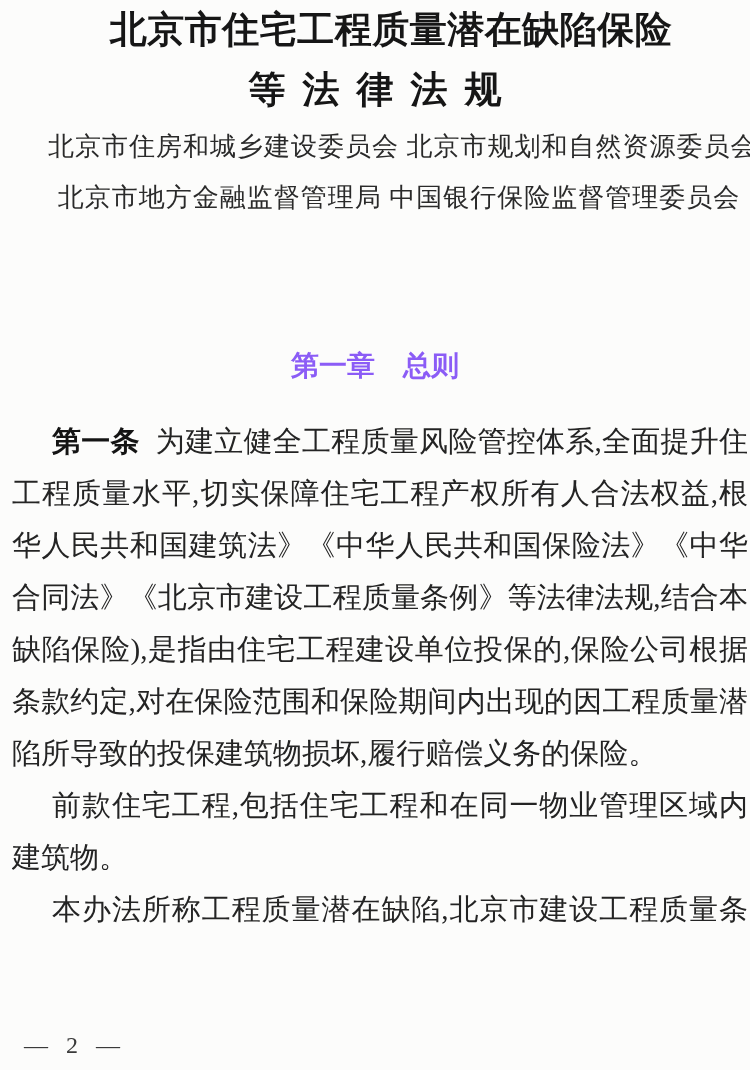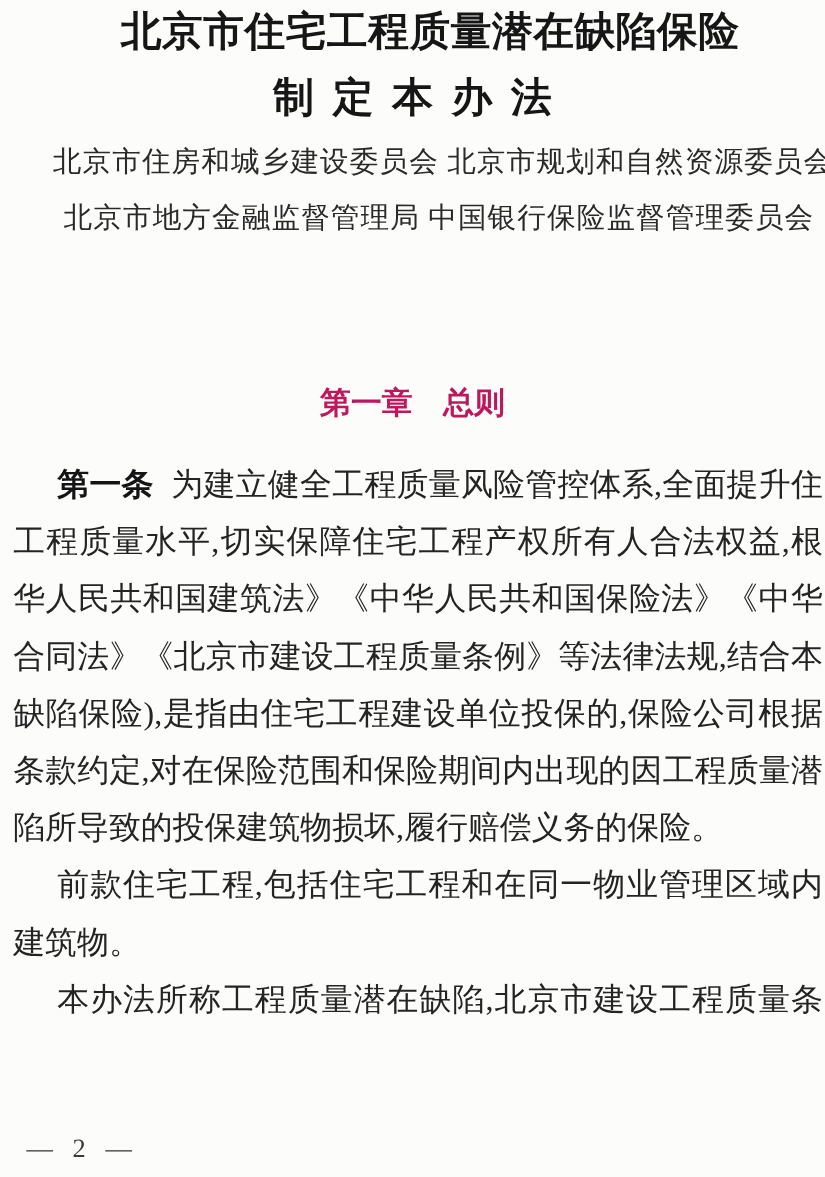--- a/index.html
+++ b/index.html
@@ -60,21 +60,21 @@
   }
   .chapter-heading {
     position: absolute;
     top: 346px;
     left: 0;
     width: 100%;
     text-align: center;
     font-size: 28px;
     line-height: 40px;
     font-weight: bold;
-    color: #be185d;
+    color: #8b5cf6;
     font-family: "Liberation Sans", "DejaVu Sans", sans-serif;
   }
   .body-text {
     position: absolute;
     top: 415px;
     left: 12px;
     right: 2px;
     font-size: 29px;
     color: #242424;
   }
@@ -108,21 +108,21 @@
     white-space: nowrap;
   }
 </style>
 </head>
 <body>
 
 <div class="page">
 
   <div class="doc-title-1">北京市住宅工程质量潜在缺陷保险</div>
 
-  <div class="doc-title-2">制定本办法</div>
+  <div class="doc-title-2">等法律法规</div>
 
   <div class="issuers">
     <div class="issuer-line">北京市住房和城乡建设委员会 北京市规划和自然资源委员会</div>
     <div class="issuer-line">北京市地方金融监督管理局 中国银行保险监督管理委员会</div>
   </div>
 
   <div class="chapter-heading">第一章　总则</div>
 
   <div class="body-text">
       <div class="bline j ind"><span class="lead">第一条</span>为建立健全工程质量风险管控体系,全面提升住宅</div>

